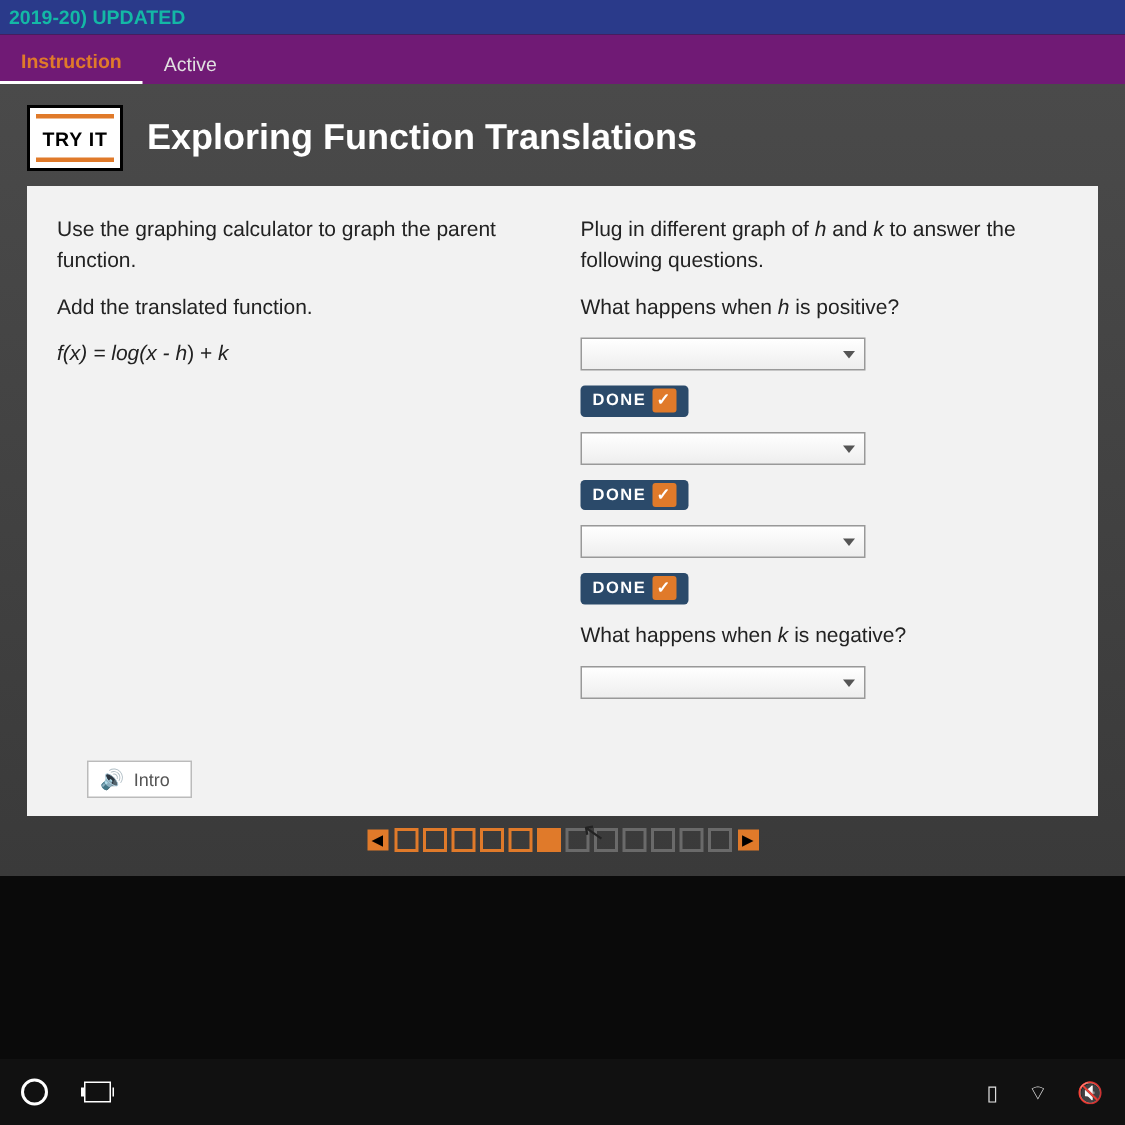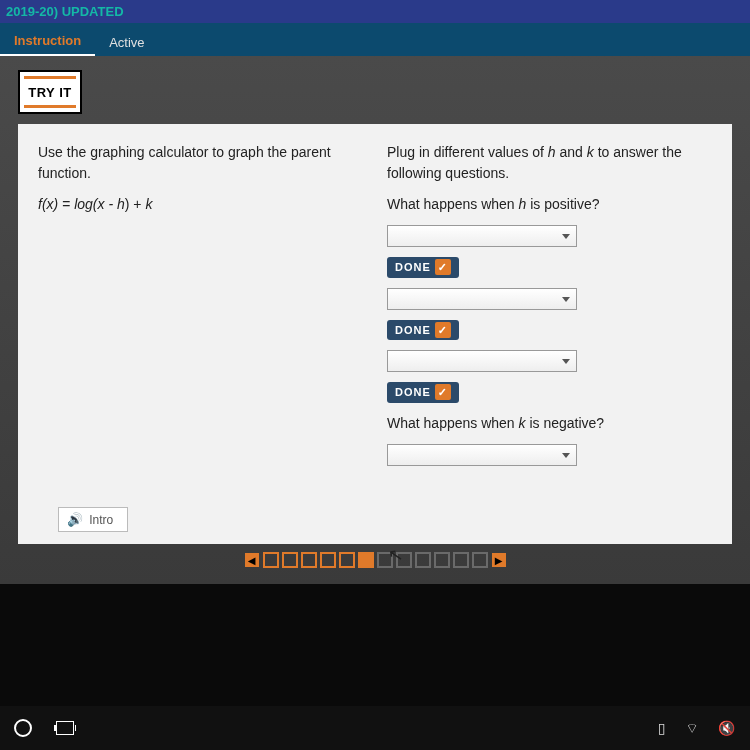--- a/index.html
+++ b/index.html
@@ -1,20 +1,20 @@
 <!DOCTYPE html>
 <html><head>
 <meta charset="utf-8">
 <style>
   * { box-sizing: border-box; margin: 0; padding: 0; }
   html, body { width: 750px; height: 750px; font-family: Arial, sans-serif; overflow: hidden; }
   body { background: #0a0a0a; }
 
   .top-banner { background: #2a3a8a; color: #14b8a6; font-size: 13px; font-weight: bold; padding: 4px 6px; }
-  .tab-bar { background: #0c4a6e; display: flex; align-items: flex-end; padding-top: 4px; }
+  .tab-bar { background: #701a75; display: flex; align-items: flex-end; padding-top: 4px; }
   .tab { padding: 6px 14px; font-size: 13px; color: #e0e0e0; cursor: pointer; }
   .tab.active { color: #e07a2a; font-weight: bold; border-bottom: 2px solid #fff; }
 
   .app-frame { background: linear-gradient(#4a4a4a, #3a3a3a); padding: 0 0 8px 0; }
 
   .title-bar { display: flex; align-items: center; padding: 14px 18px 10px 18px; gap: 16px; }
   .tryit-badge { width: 64px; height: 44px; background: #fff; border: 2px solid #000; display: flex; align-items: center; justify-content: center; position: relative; }
   .tryit-badge::before { content: ""; position: absolute; top: 4px; left: 4px; right: 4px; height: 3px; background: #e07a2a; }
   .tryit-badge::after  { content: ""; position: absolute; bottom: 4px; left: 4px; right: 4px; height: 3px; background: #e07a2a; }
   .tryit-text { font-size: 13px; font-weight: bold; color: #000; letter-spacing: 0.5px; }
@@ -62,33 +62,35 @@
   <div class="tab active">Instruction</div>
   <div class="tab">Active</div>
 </div>
 
 <div class="app-frame">
 
   <div class="title-bar">
     <div class="tryit-badge">
       <span class="tryit-text">TRY IT</span>
     </div>
+    <div class="lesson-title">Exploring Function Translations</div>
   </div>
 
   <div class="content-panel">
     <div class="col-left">
       <p>Use the graphing calculator to graph the parent function.</p>
+      <p>Add the translated function.</p>
       <p>
         <span class="ital">f(x) = log(</span><span class="ital">x - h</span><span>) + </span><span class="ital">k</span>
       </p>
     </div>
 
     <div class="col-right">
       <p>
-        <span>Plug in different values of </span><span class="ital">h</span><span> and </span><span class="ital">k</span><span> to answer the following questions.</span>
+        <span>Plug in different graph of </span><span class="ital">h</span><span> and </span><span class="ital">k</span><span> to answer the following questions.</span>
       </p>
 
       <p>
         <span>What happens when </span><span class="ital">h</span><span> is positive?</span>
       </p>
       <div class="dropdown"></div>
       <div class="done-badge">
         <span>DONE</span>
           <span class="done-check">✓</span>
       </div>

